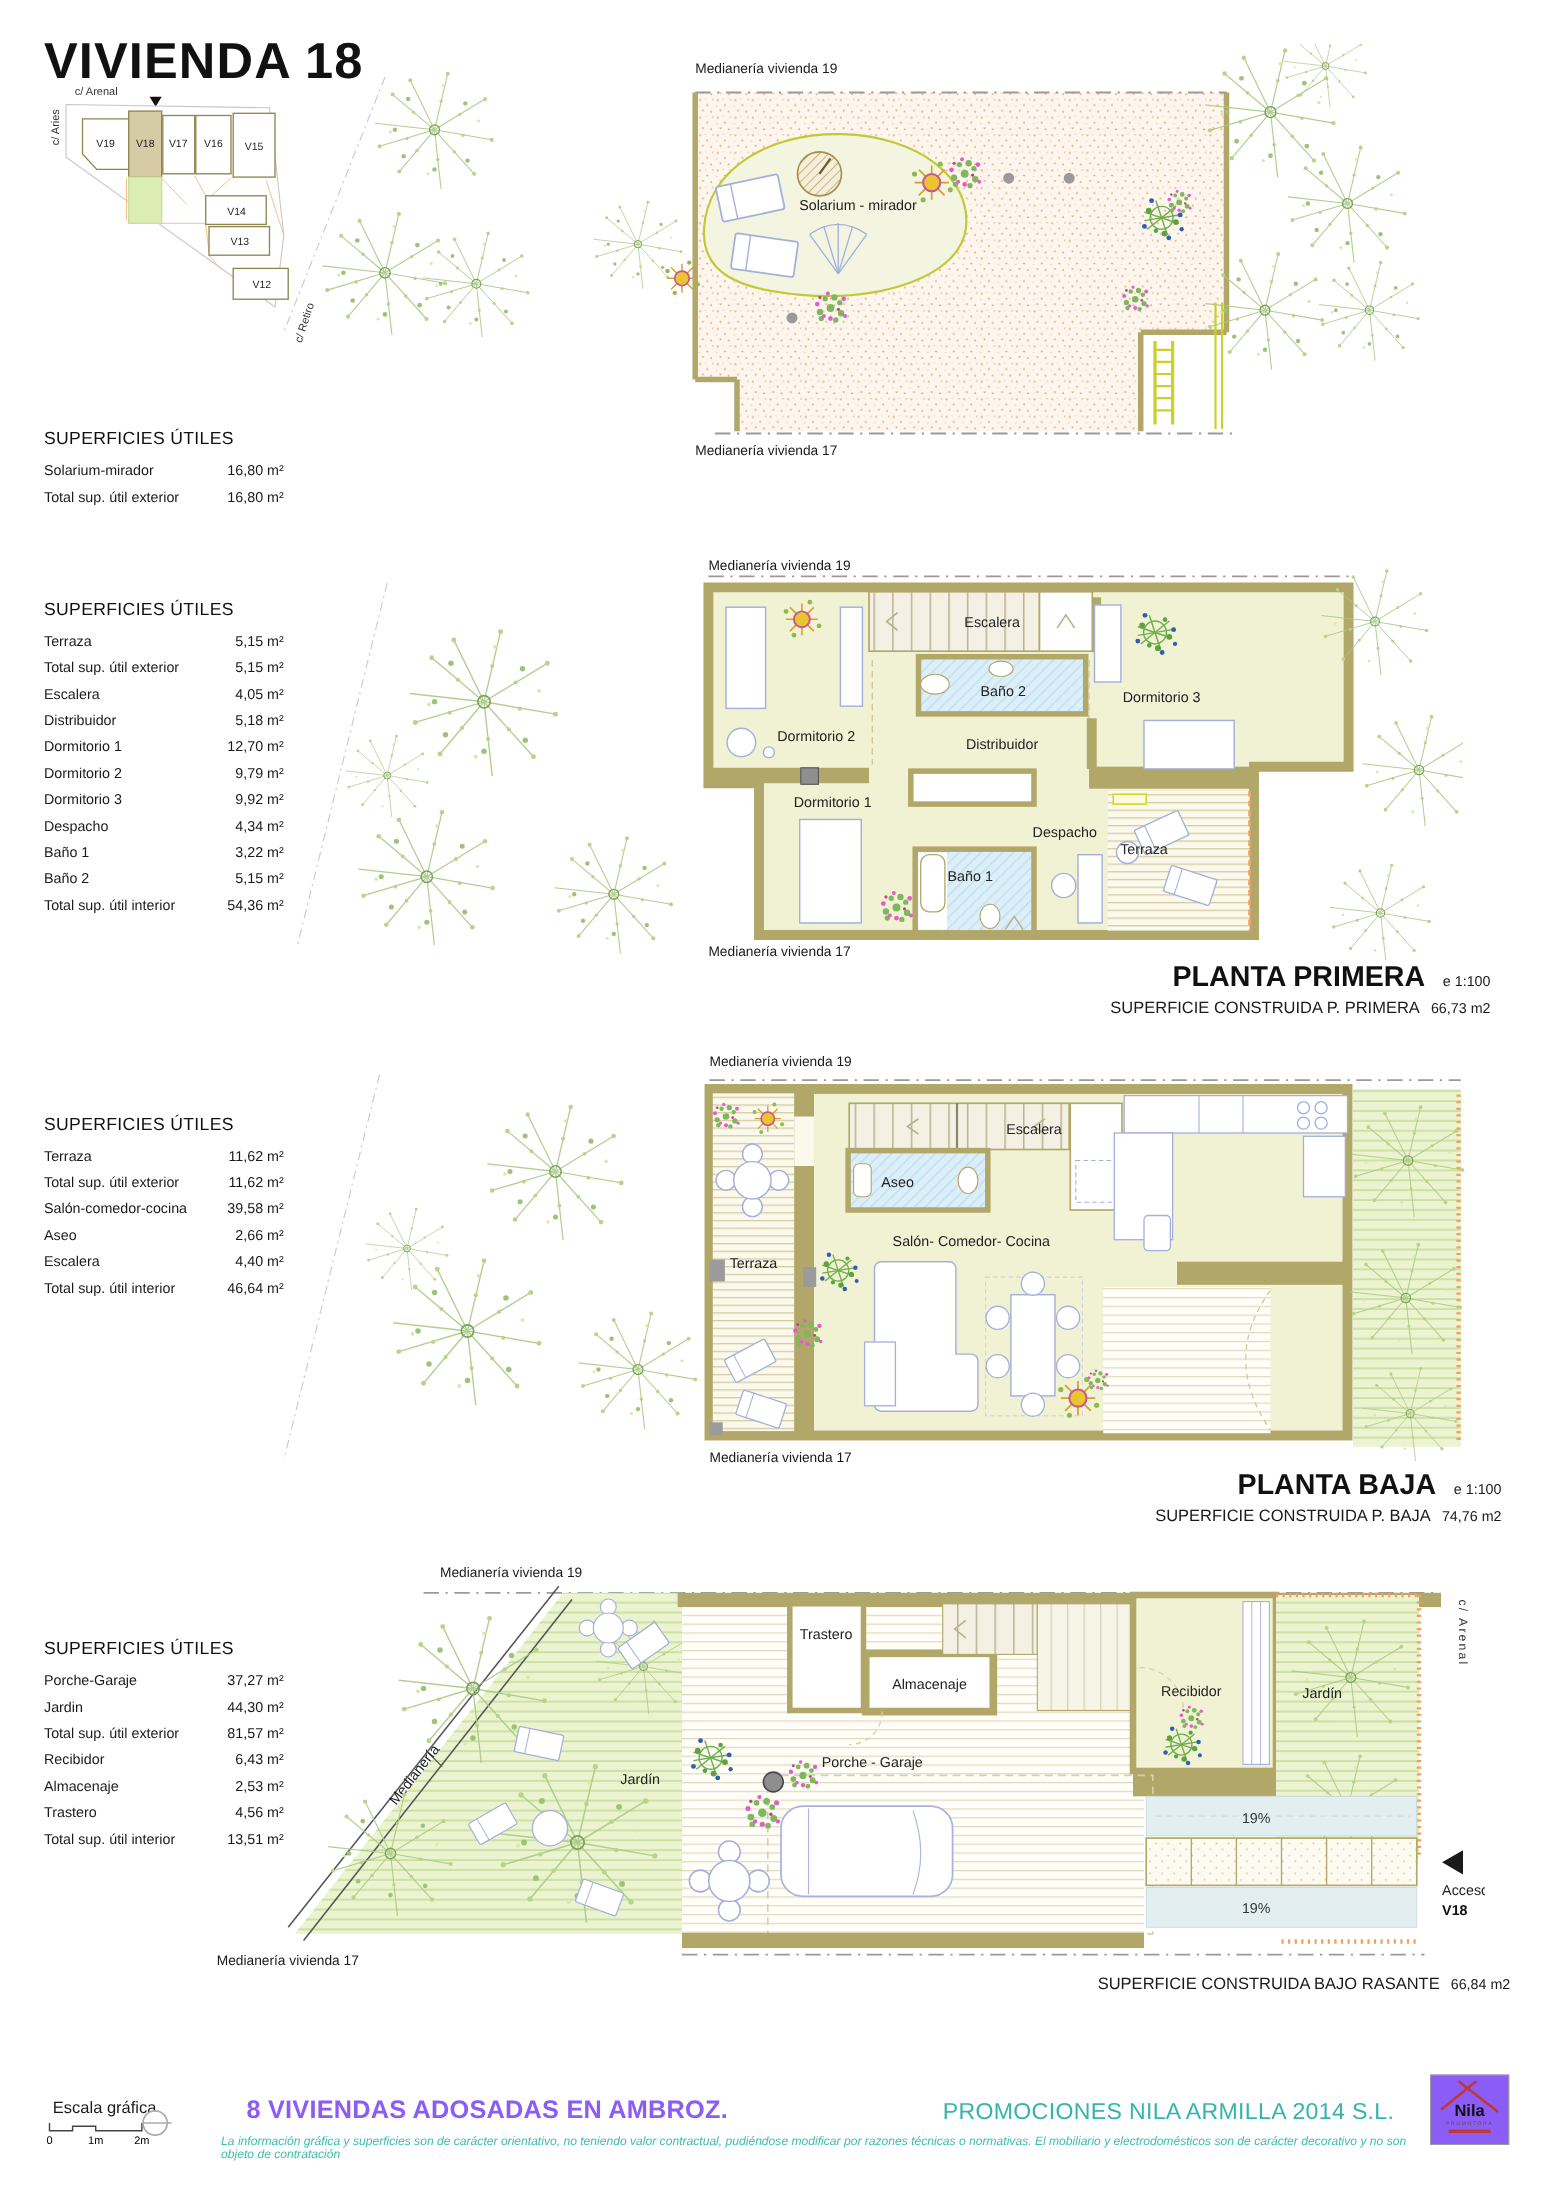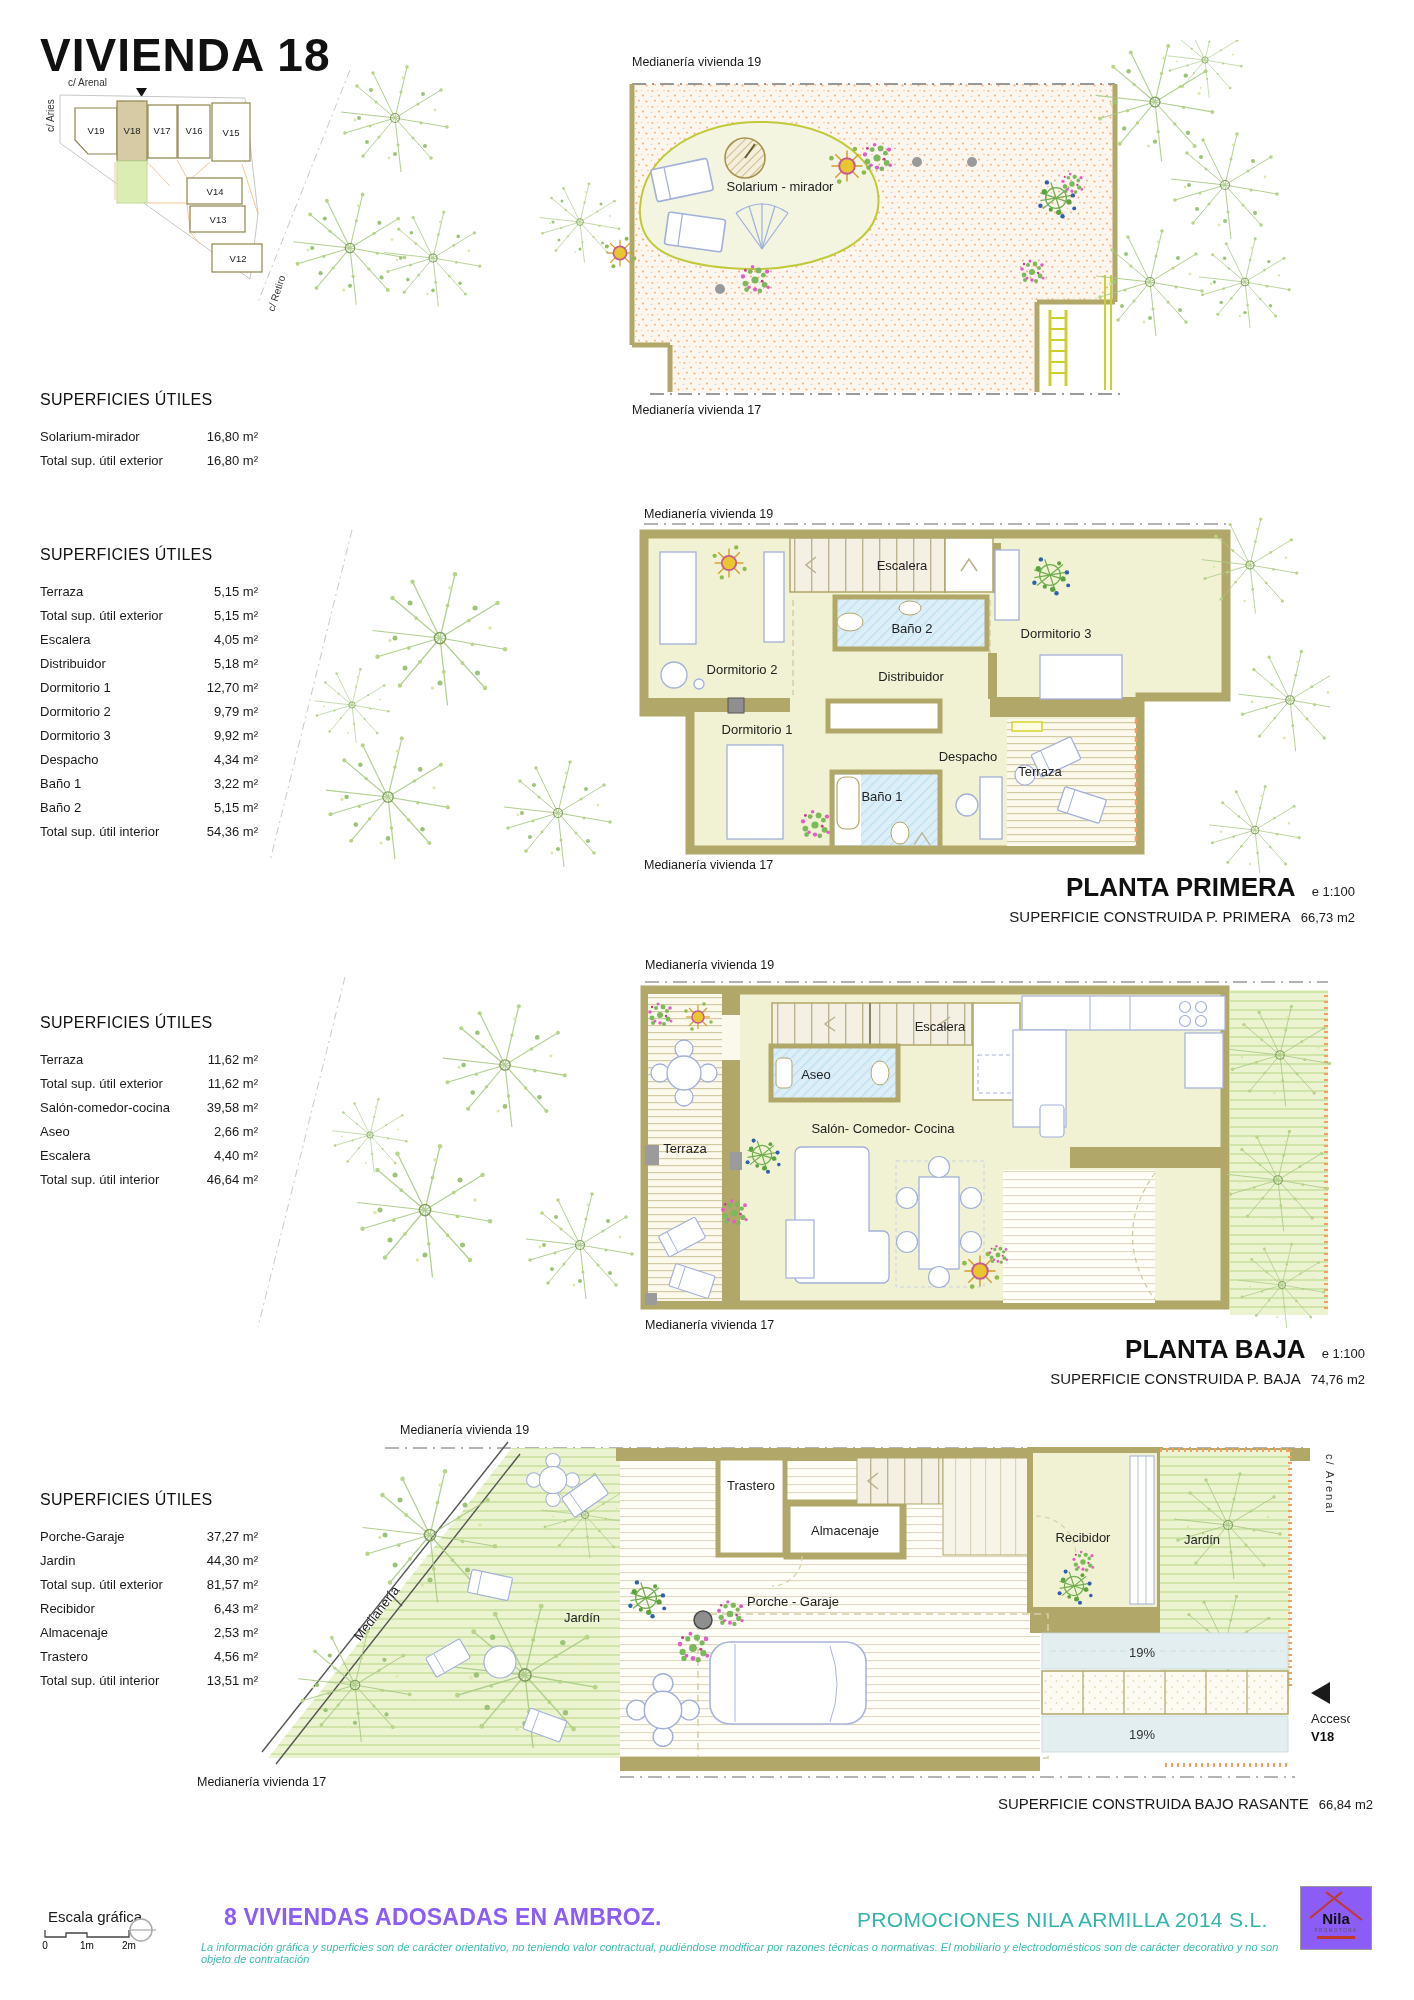--- a/index.html
+++ b/index.html
@@ -5,21 +5,21 @@
   html,body { margin:0; padding:0; background:#ffffff; }
   .page { position:relative; width:1414px; height:2000px; background:#fff;
           font-family:"Liberation Sans", sans-serif; color:#1a1a1a; overflow:hidden; }
   .abs { position:absolute; }
 
   .main-title { position:absolute; left:40px; top:28px; font-size:46px; font-weight:bold;
                 letter-spacing:1px; color:#111; }
 
   .stable { position:absolute; width:218px; }
   .stitle { font-size:16px; letter-spacing:0.3px; margin-bottom:11px; color:#111; }
-  .srow   { display:flex; justify-content:space-between; align-items:flex-end;
+  .srow   { display:flex; justify-content:space-between; align-items:flex-start;
             height:24px; font-size:13px;gap:32px; }
   .srow.bold { font-weight:normal; }
 
   .plan-title { position:absolute; text-align:right; white-space:nowrap; }
   .pt-title { font-size:26px; font-weight:bold; color:#111; }
   .pt-scale { font-size:13px; margin-left:16px; }
   .pt-line2 { margin-top:5px; }
   .pt-sub   { font-size:15px; }
   .pt-area  { font-size:13px; margin-left:10px; }
 

